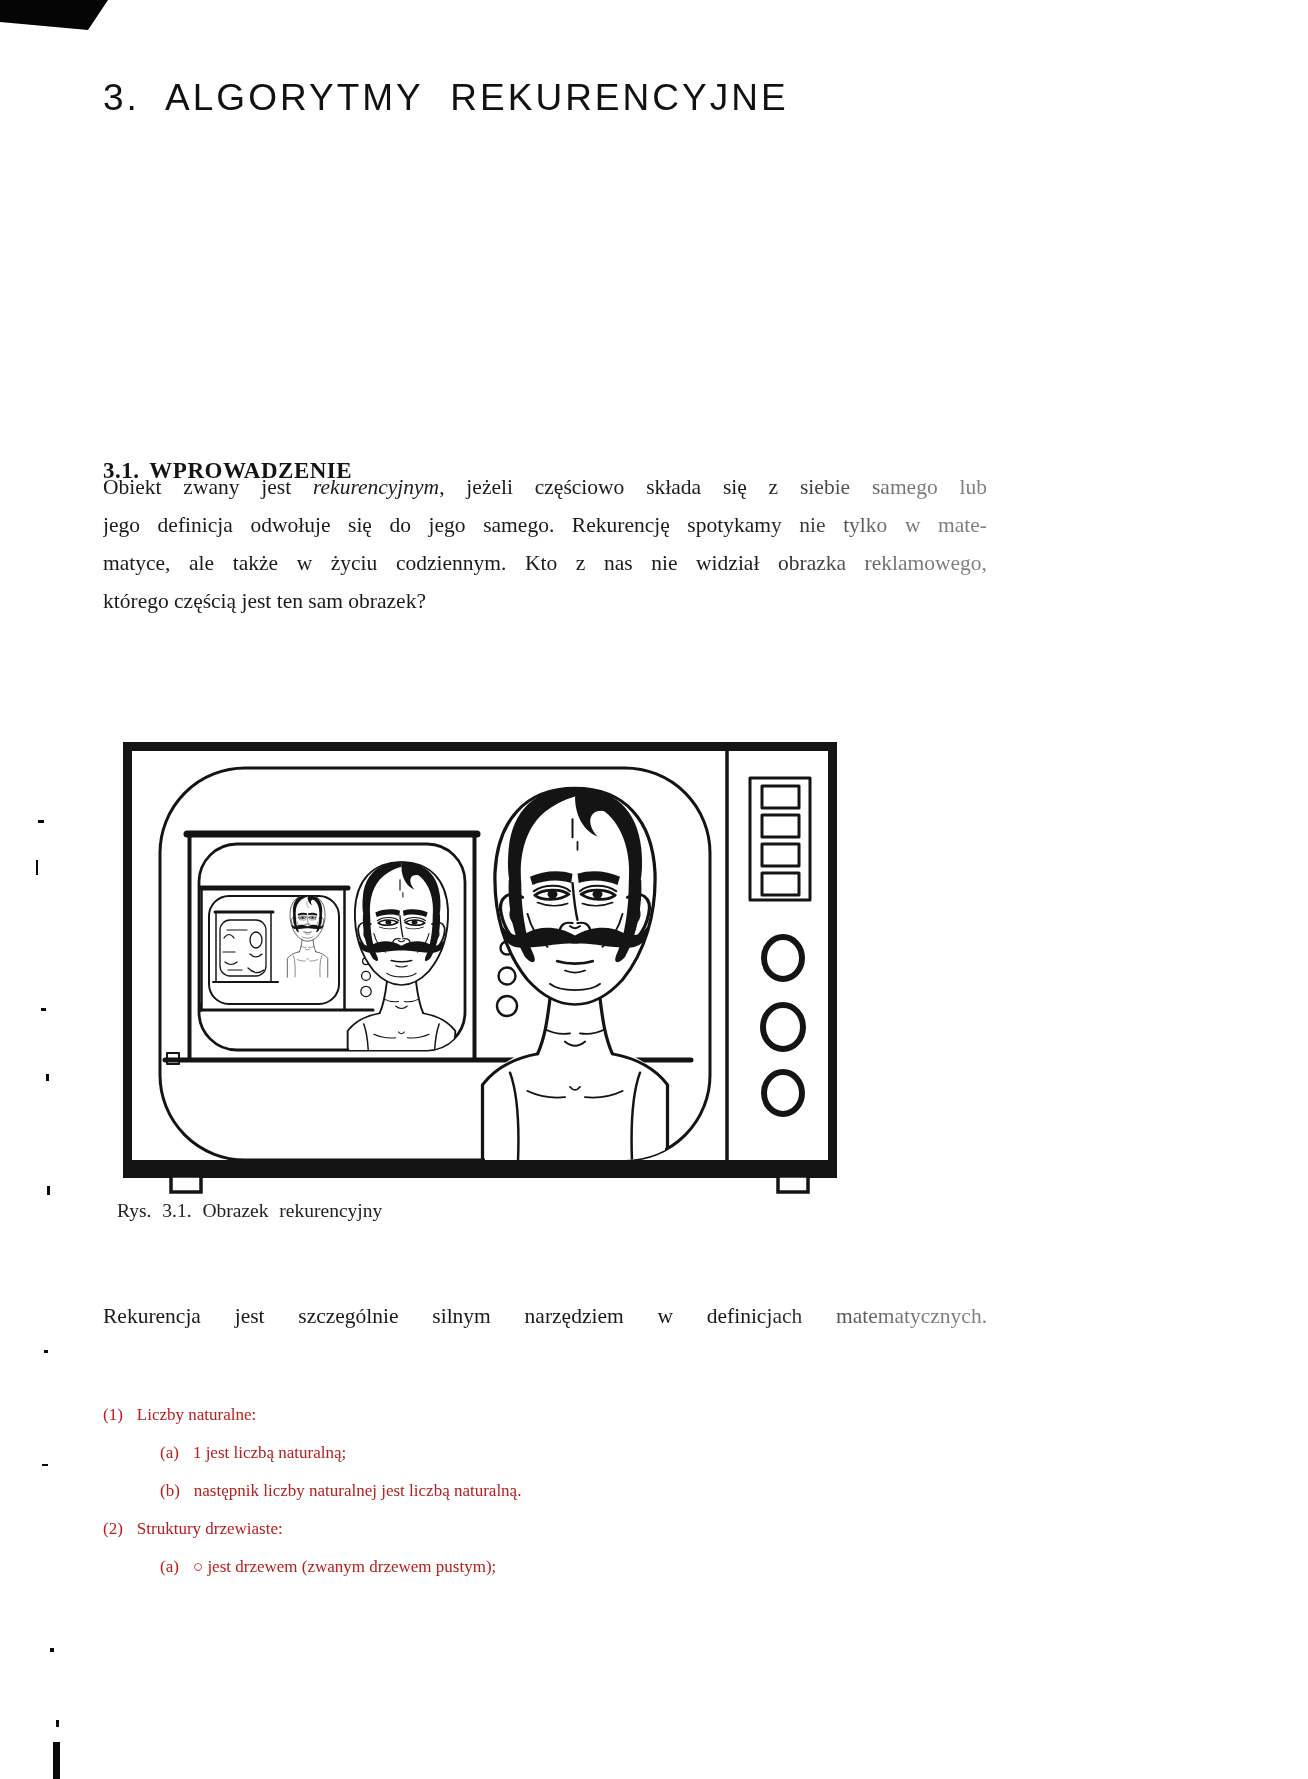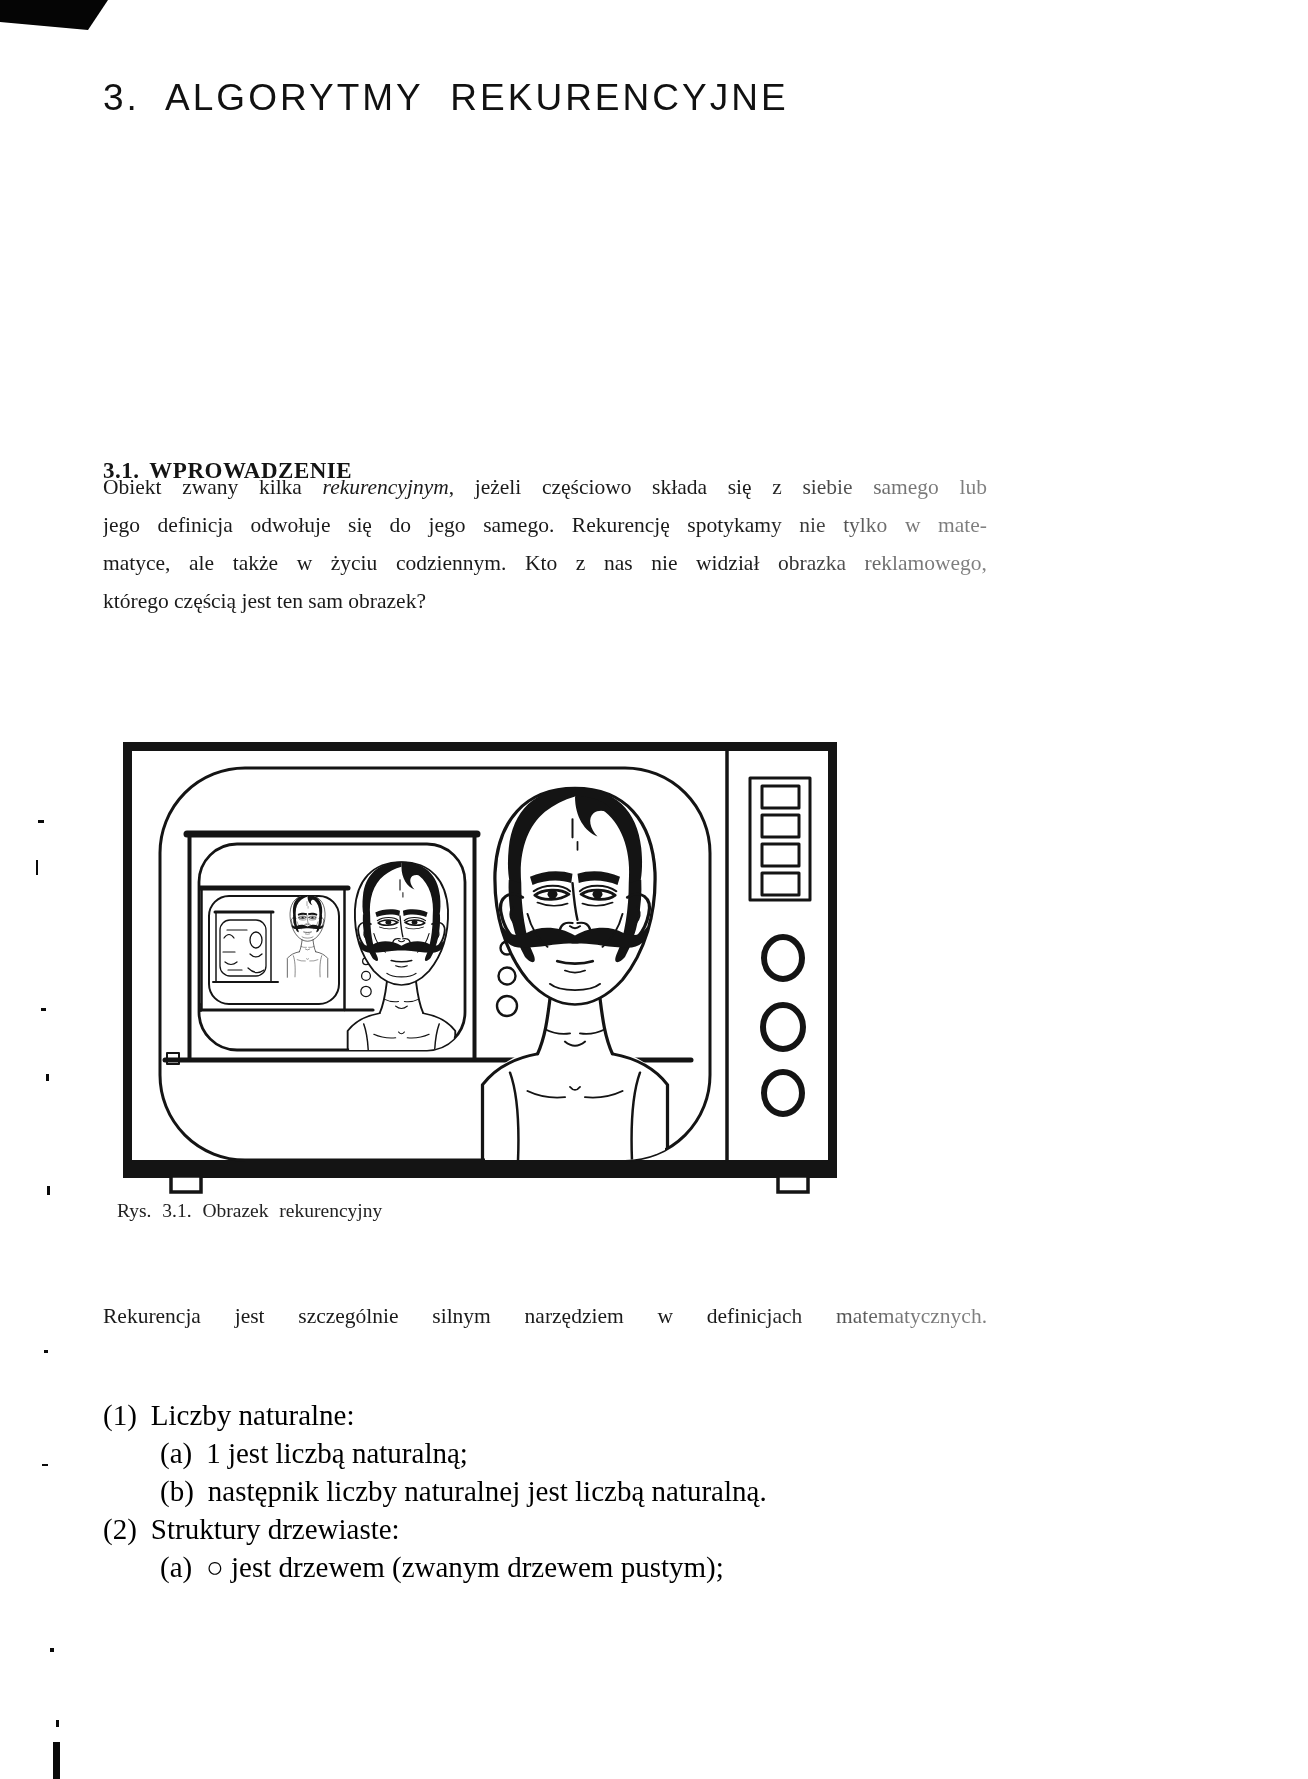--- a/index.html
+++ b/index.html
@@ -32,21 +32,21 @@
     -webkit-mask-image:linear-gradient(90deg,#000 74%,rgba(0,0,0,.60) 90%,rgba(0,0,0,.55) 100%);
     mask-image:linear-gradient(90deg,#000 74%,rgba(0,0,0,.60) 90%,rgba(0,0,0,.55) 100%);
   }
   .fig{position:absolute;left:123px;top:742px;width:714px;height:455px;}
   .fig-caption{
     position:absolute;left:117px;top:1200px;
     font-size:19.5px;word-spacing:6px;color:#222;
   }
   .examples{
     position:absolute;left:103px;top:1396px;width:900px;
-    font-size:29px;line-height:38px;color:#000000;
+    font-size:17px;line-height:38px;color:#b91c1c;
   }
   .ex-row{white-space:nowrap;}
   .ex-row .marker{display:inline-block;margin-right:14px;}
   .ex-row.sub{padding-left:57px;}
   .artifact{position:absolute;background:#0a0a0a;}
   .corner-wedge{
     position:absolute;left:0;top:0;width:112px;height:32px;background:#050505;
     clip-path:polygon(0 0,108px 0,88px 30px,0 22px);
   }
   svg .ln{stroke:#141414;fill:none;stroke-linecap:round;stroke-linejoin:round;}
@@ -65,21 +65,21 @@
 <div class="artifact" style="left:42px;top:1464px;width:6px;height:2px;"></div>
 <div class="artifact" style="left:50px;top:1648px;width:4px;height:4px;"></div>
 <div class="artifact" style="left:56px;top:1720px;width:3px;height:7px;"></div>
 <div class="artifact" style="left:53px;top:1742px;width:7px;height:37px;"></div>
 
 <h1 class="chapter-title">3. ALGORYTMY REKURENCYJNE</h1>
 
 <h2 class="section-heading">3.1. WPROWADZENIE</h2>
 
 <div class="para1">
-  <span class="jline fade"><span>Obiekt zwany kilka </span><i>rekurencyjnym</i><span>, jeżeli częściowo składa się z siebie samego lub</span></span>
+  <span class="jline fade"><span>Obiekt zwany jest </span><i>rekurencyjnym</i><span>, jeżeli częściowo składa się z siebie samego lub</span></span>
   <span class="jline fade">jego definicja odwołuje się do jego samego. Rekurencję spotykamy nie tylko w mate-</span>
   <span class="jline fade">matyce, ale także w życiu codziennym. Kto z nas nie widział obrazka reklamowego,</span>
   <span class="lline">którego częścią jest ten sam obrazek?</span>
 </div>
 
 <svg class="fig" viewBox="0 0 714 455" aria-hidden="true">
   <defs>
     <clipPath id="clipL1">
         <rect x="37" y="26" width="550" height="392" rx="85"></rect>
       </clipPath>

